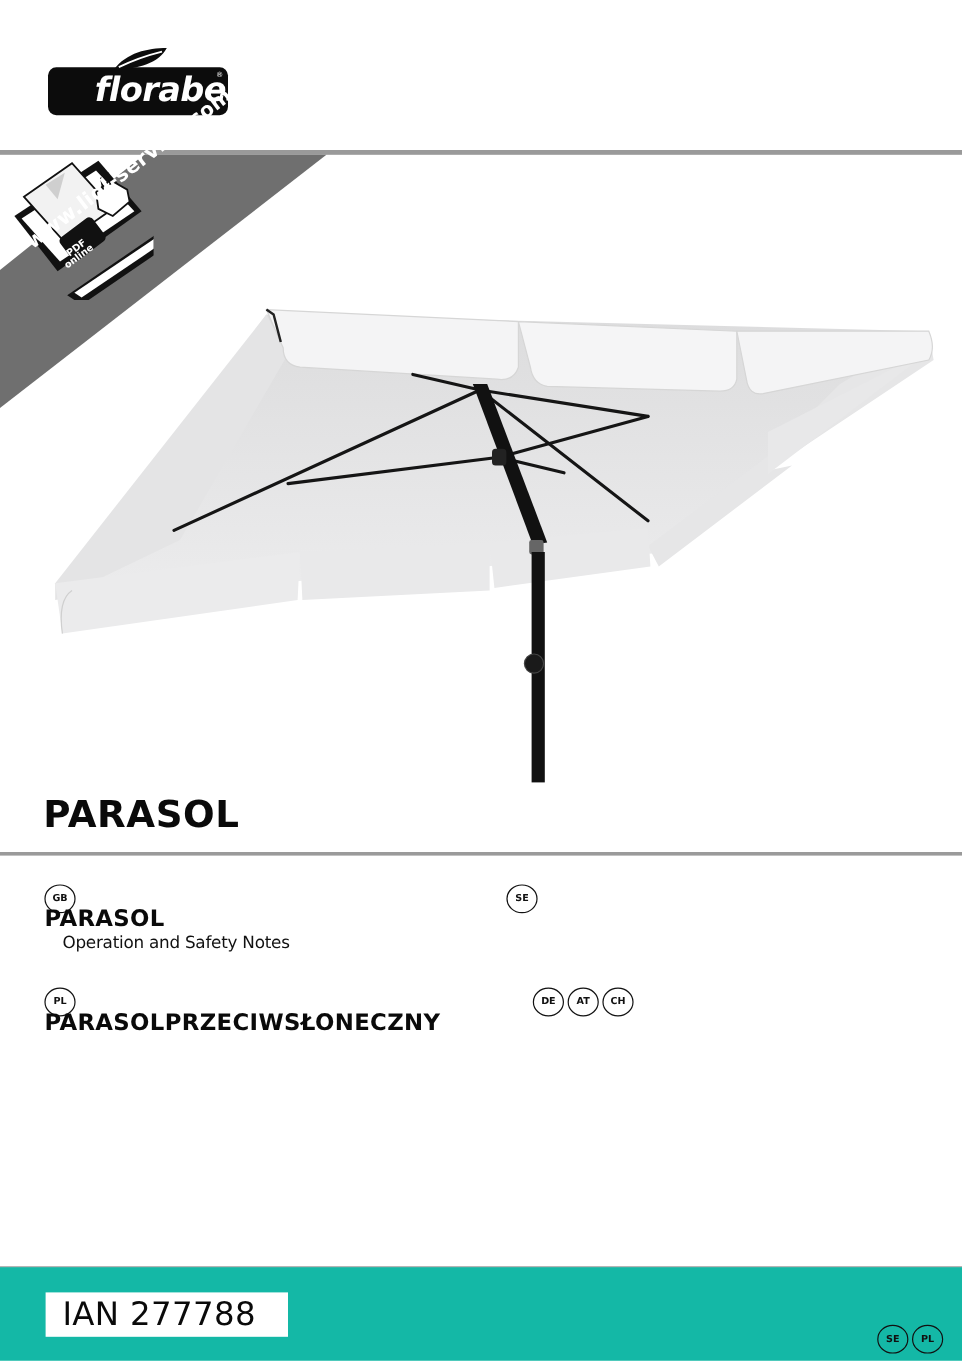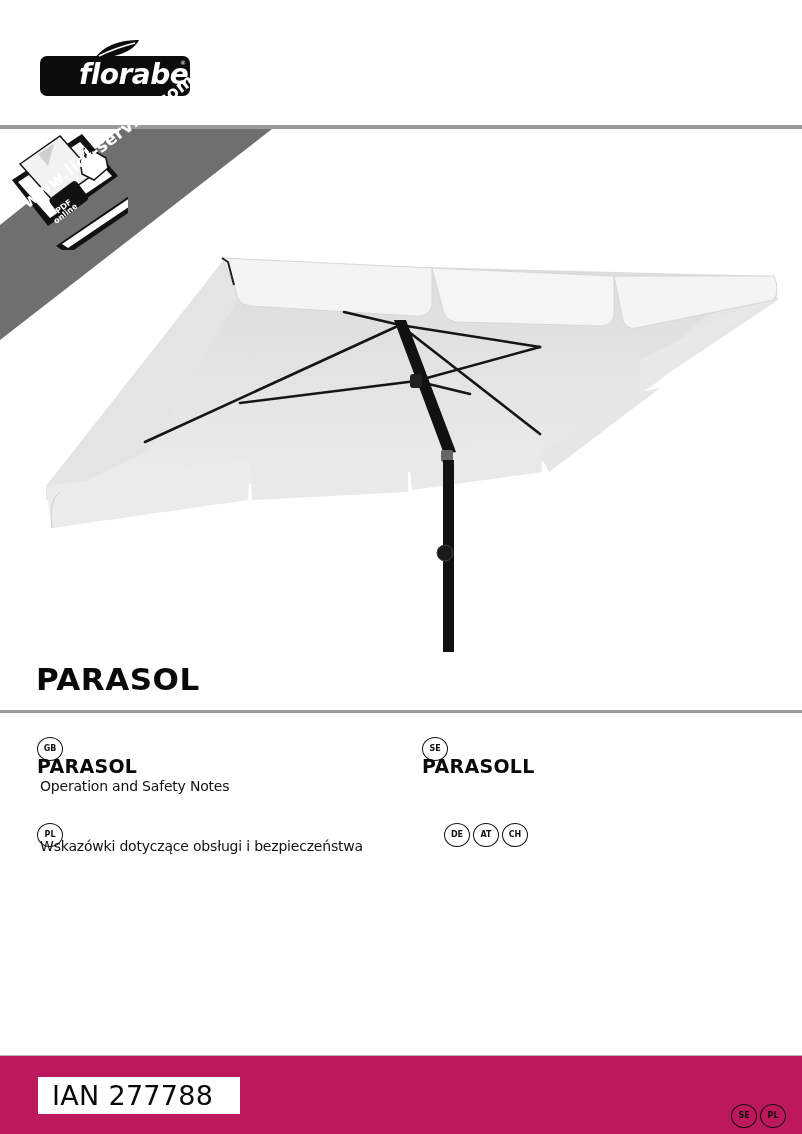--- a/index.html
+++ b/index.html
@@ -46,26 +46,26 @@
   .badge {
     display:inline-block; border:1px solid #111; border-radius:50%;
     font-size:8px; font-weight:bold; line-height:12px; padding:5px 5px;
     height:12px; text-align:center; min-width:14px;
   }
   .lang-title {
     margin-top:4px; font-weight:bold; font-size:19px; letter-spacing:0.3px;
     color:#0a0a0a; line-height:22px; white-space:nowrap;
   }
   .lang-sub {
-    margin-left:3px; font-size:14px; color:#111; line-height:18px; white-space:nowrap;
+    margin-left:15px; font-size:14px; color:#111; line-height:18px; white-space:nowrap;
     font-family:"DejaVu Sans", sans-serif; letter-spacing:-0.2px;
   }
 
   .footer {
-    left:0; top:1055px; width:802px; height:79px; background:#be185d;
+    left:0; top:1055px; width:802px; height:79px; background:#14b8a6;
     border-top:1px solid #b5b5b5;
   }
   .ian-box {
     position:absolute; left:38px; top:21px; width:202px; height:37px;
     background:#fff;
   }
   .ian-text {
     position:absolute; left:14px; top:2px; font-size:27px; line-height:33px;
     color:#0a0a0a; font-family:"DejaVu Sans", sans-serif; letter-spacing:0.3px;
     white-space:nowrap;
@@ -168,28 +168,27 @@
     <span class="badge">GB</span>
   </div>
   <div class="lang-title">PARASOL</div>
   <div class="lang-sub">Operation and Safety Notes</div>
 </div>
 
 <div class="abs lang" style="left:422px;top:737px;">
   <div class="badges">
     <span class="badge">SE</span>
   </div>
-  <div class="lang-title">PARASOLL</div>
 </div>
 
 <div class="abs lang" style="left:37px;top:823px;">
   <div class="badges">
     <span class="badge">PL</span>
   </div>
-  <div class="lang-sub">Wskazówki dotyczące obsługi i bezpieczeństwa</div>
+  <div class="lang-title">PARASOLPRZECIWSŁONECZNY</div>
 </div>
 
 <div class="abs lang" style="left:444px;top:823px;">
   <div class="badges">
     <span class="badge">DE</span>
     <span class="badge">AT</span>
     <span class="badge">CH</span>
   </div>
 </div>
 

